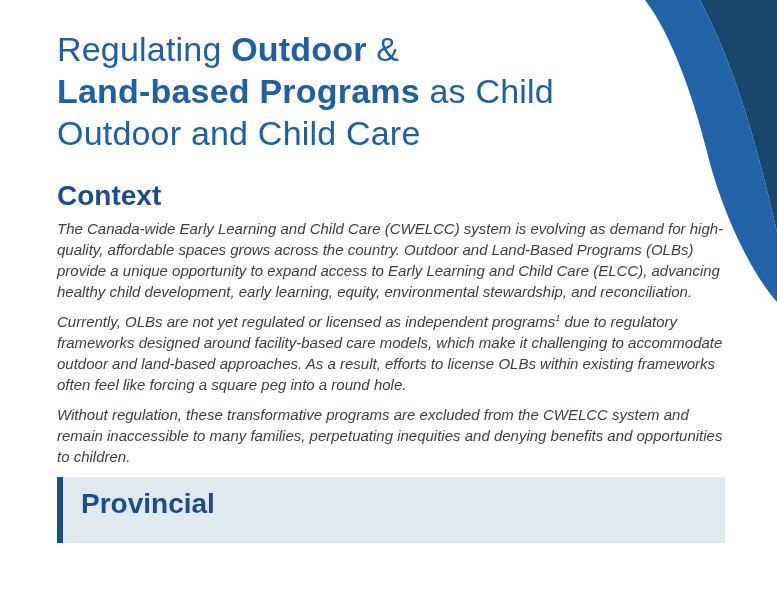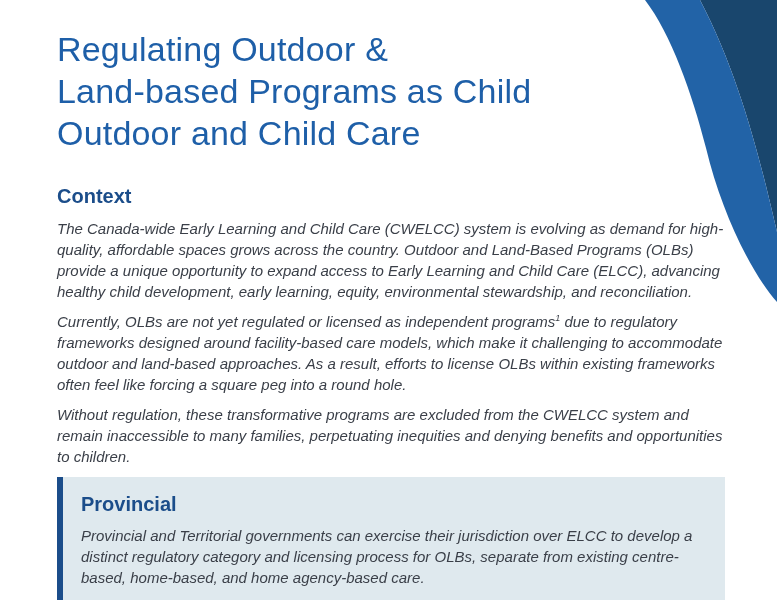--- a/index.html
+++ b/index.html
@@ -27,24 +27,24 @@
   }
   .title {
     margin: 0;
     font-size: 34px;
     line-height: 42px;
     font-weight: 400;
     letter-spacing: 0.2px;
     color: #1e5fa8;
     max-width: 620px;
   }
-  .title b { font-weight: 400; }
+  .title b { font-weight: 700; }
   .section-heading {
     margin: 29px 0 9px 0;
-    font-size: 20px;
+    font-size: 28px;
     line-height: 26px;
     font-weight: 700;
     color: #1b4d8a;
   }
   .body-copy {
     margin: 0 0 9px 0;
     font-size: 15px;
     line-height: 21px;
     color: #3a3f48;
     max-width: 668px;
@@ -91,17 +91,16 @@
     <h2 class="section-heading">Context</h2>
 
     <p class="body-copy">The Canada-wide Early Learning and Child Care (CWELCC) system is evolving as demand for high-quality, affordable spaces grows across the country. Outdoor and Land-Based Programs (OLBs) provide a unique opportunity to expand access to Early Learning and Child Care (ELCC), advancing healthy child development, early learning, equity, environmental stewardship, and reconciliation.</p>
 
     <p class="body-copy"><span>Currently, OLBs are not yet regulated or licensed as independent programs</span><sup>1</sup><span> due to regulatory frameworks designed around facility-based care models, which make it challenging to accommodate outdoor and land-based approaches. As a result, efforts to license OLBs within existing frameworks often feel like forcing a square peg into a round hole.</span></p>
 
     <p class="body-copy">Without regulation, these transformative programs are excluded from the CWELCC system and remain inaccessible to many families, perpetuating inequities and denying benefits and opportunities to children.</p>
 
     <div class="opportunity-box">
       <h2 class="section-heading">Provincial</h2>
-      <p class="body-copy">Provincial and Territorial governments can exercise their jurisdiction over ELCC to develop a distinct regulatory category and licensing process for OLBs, separate from existing centre-based, home-based, and home agency-based care.</p>
     </div>
 
   </div>
 </div>
 
 </body></html>

